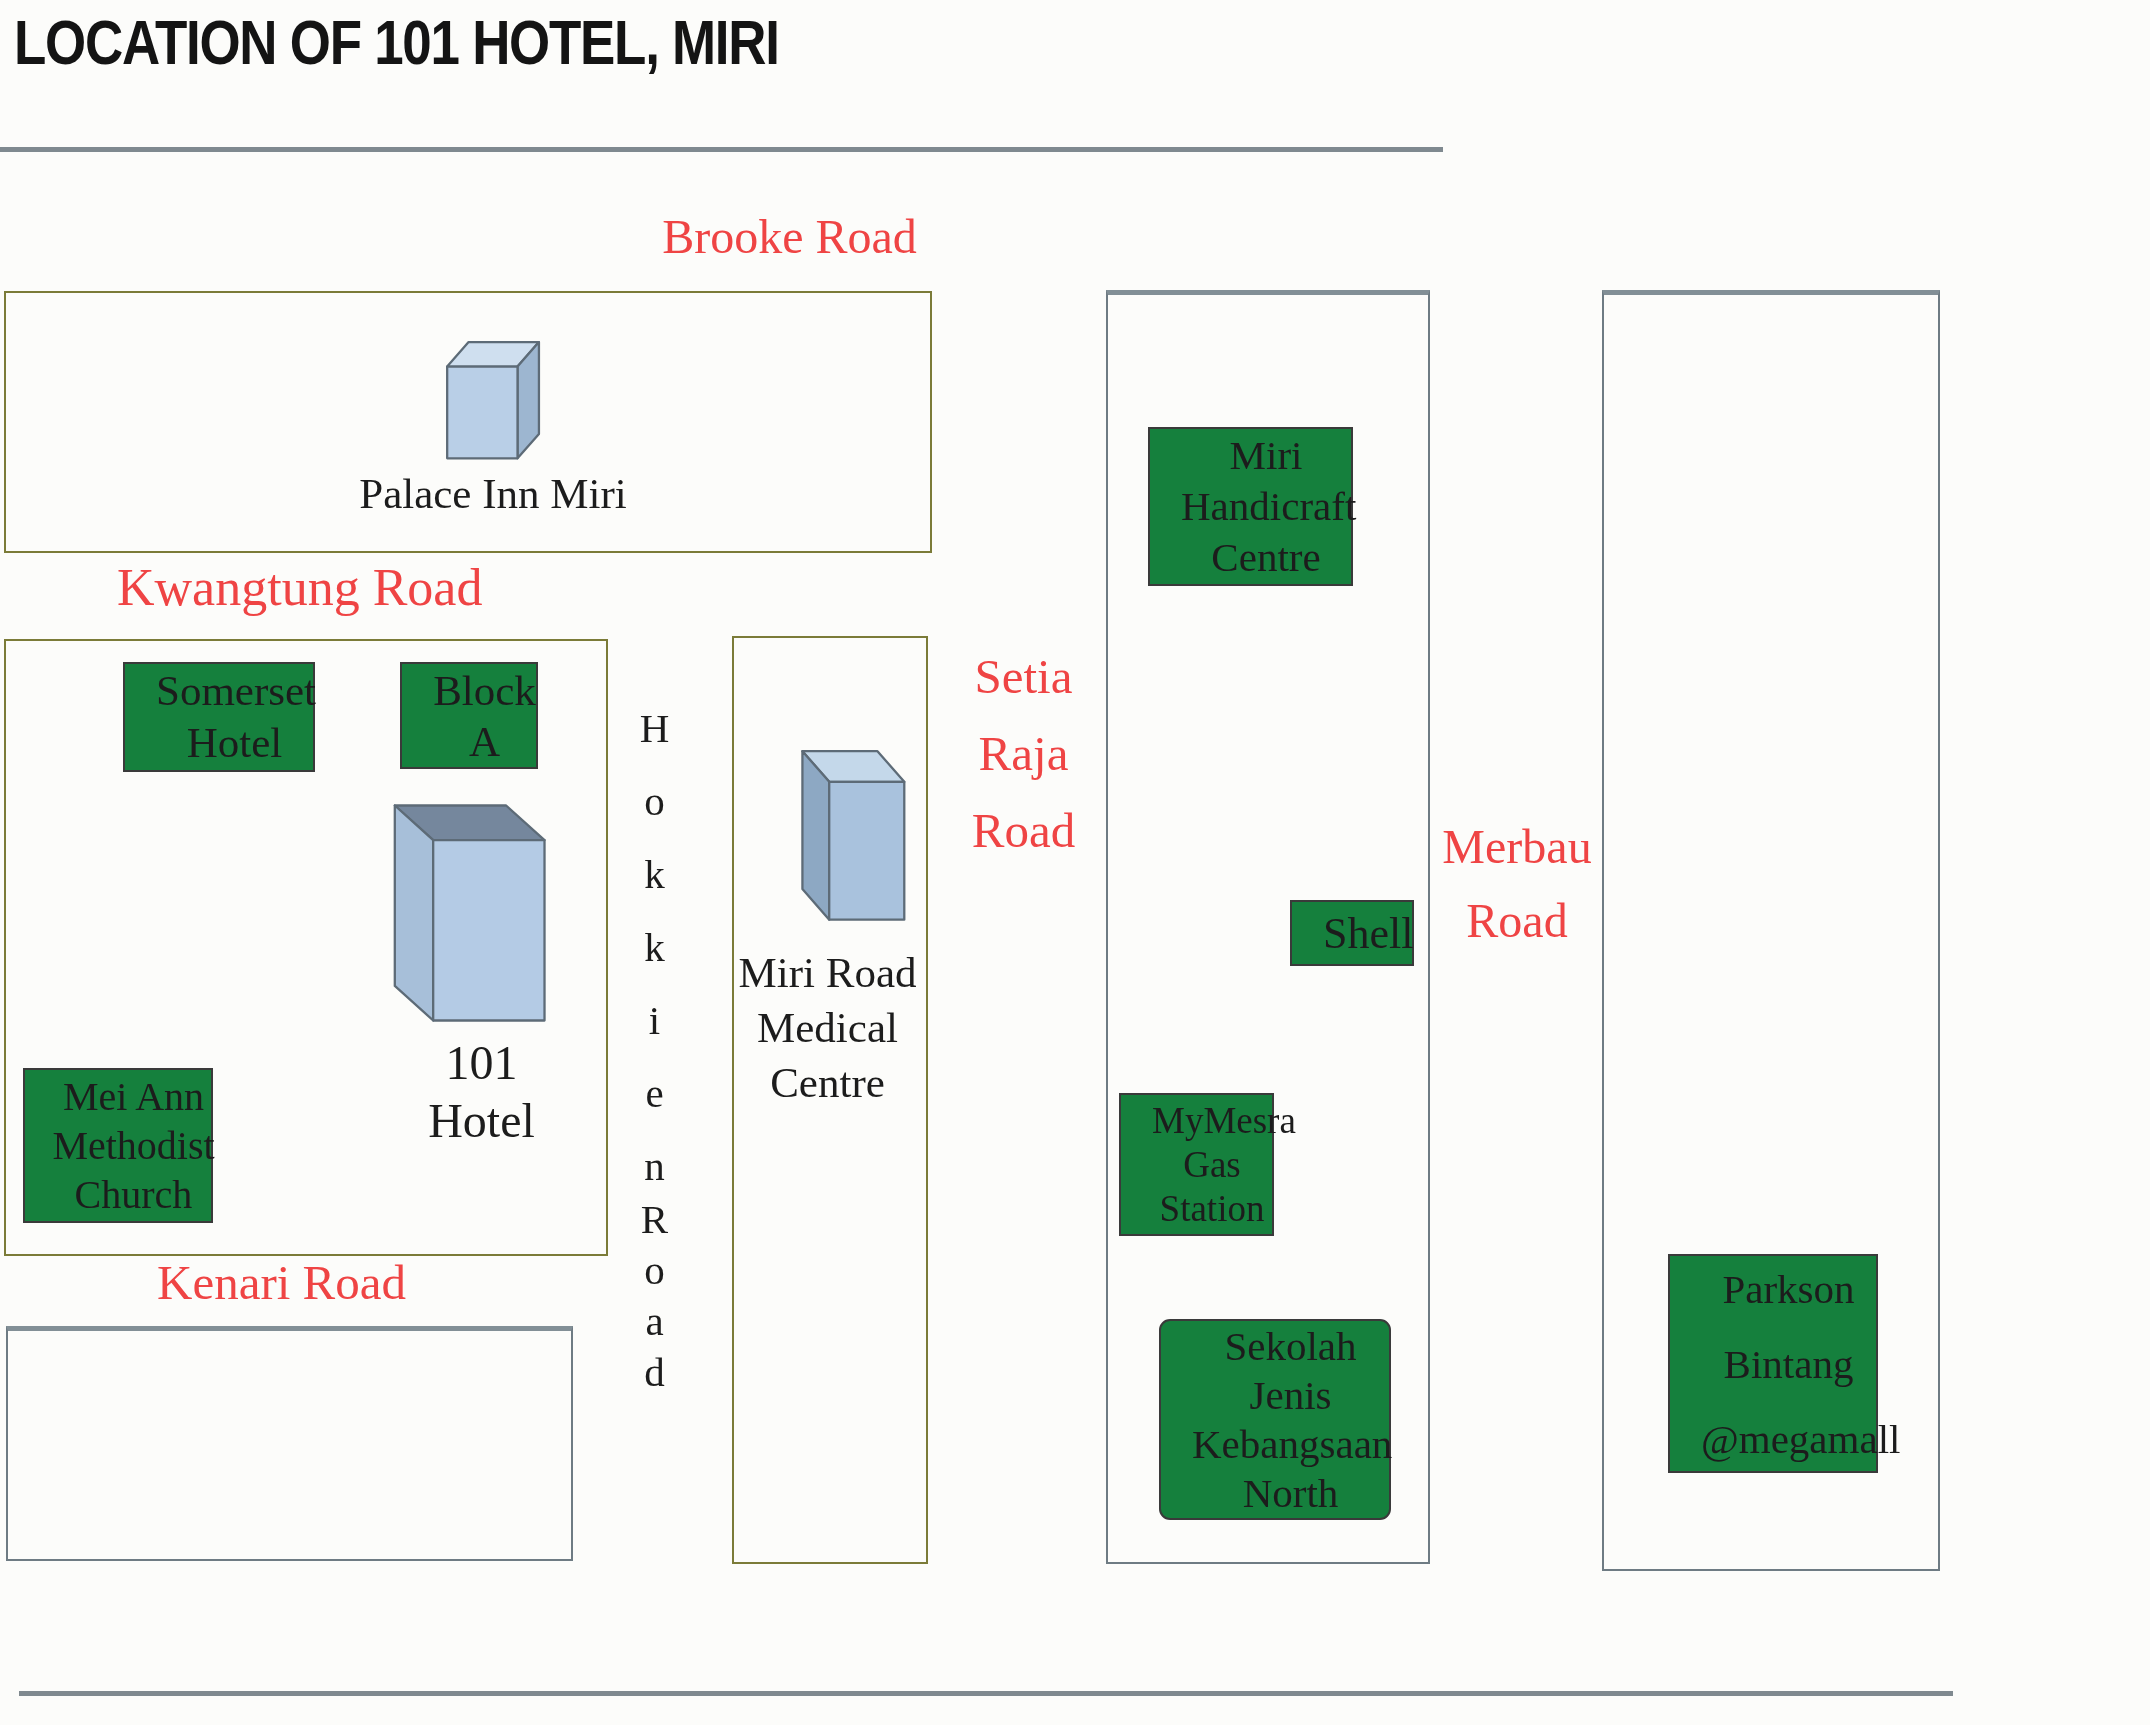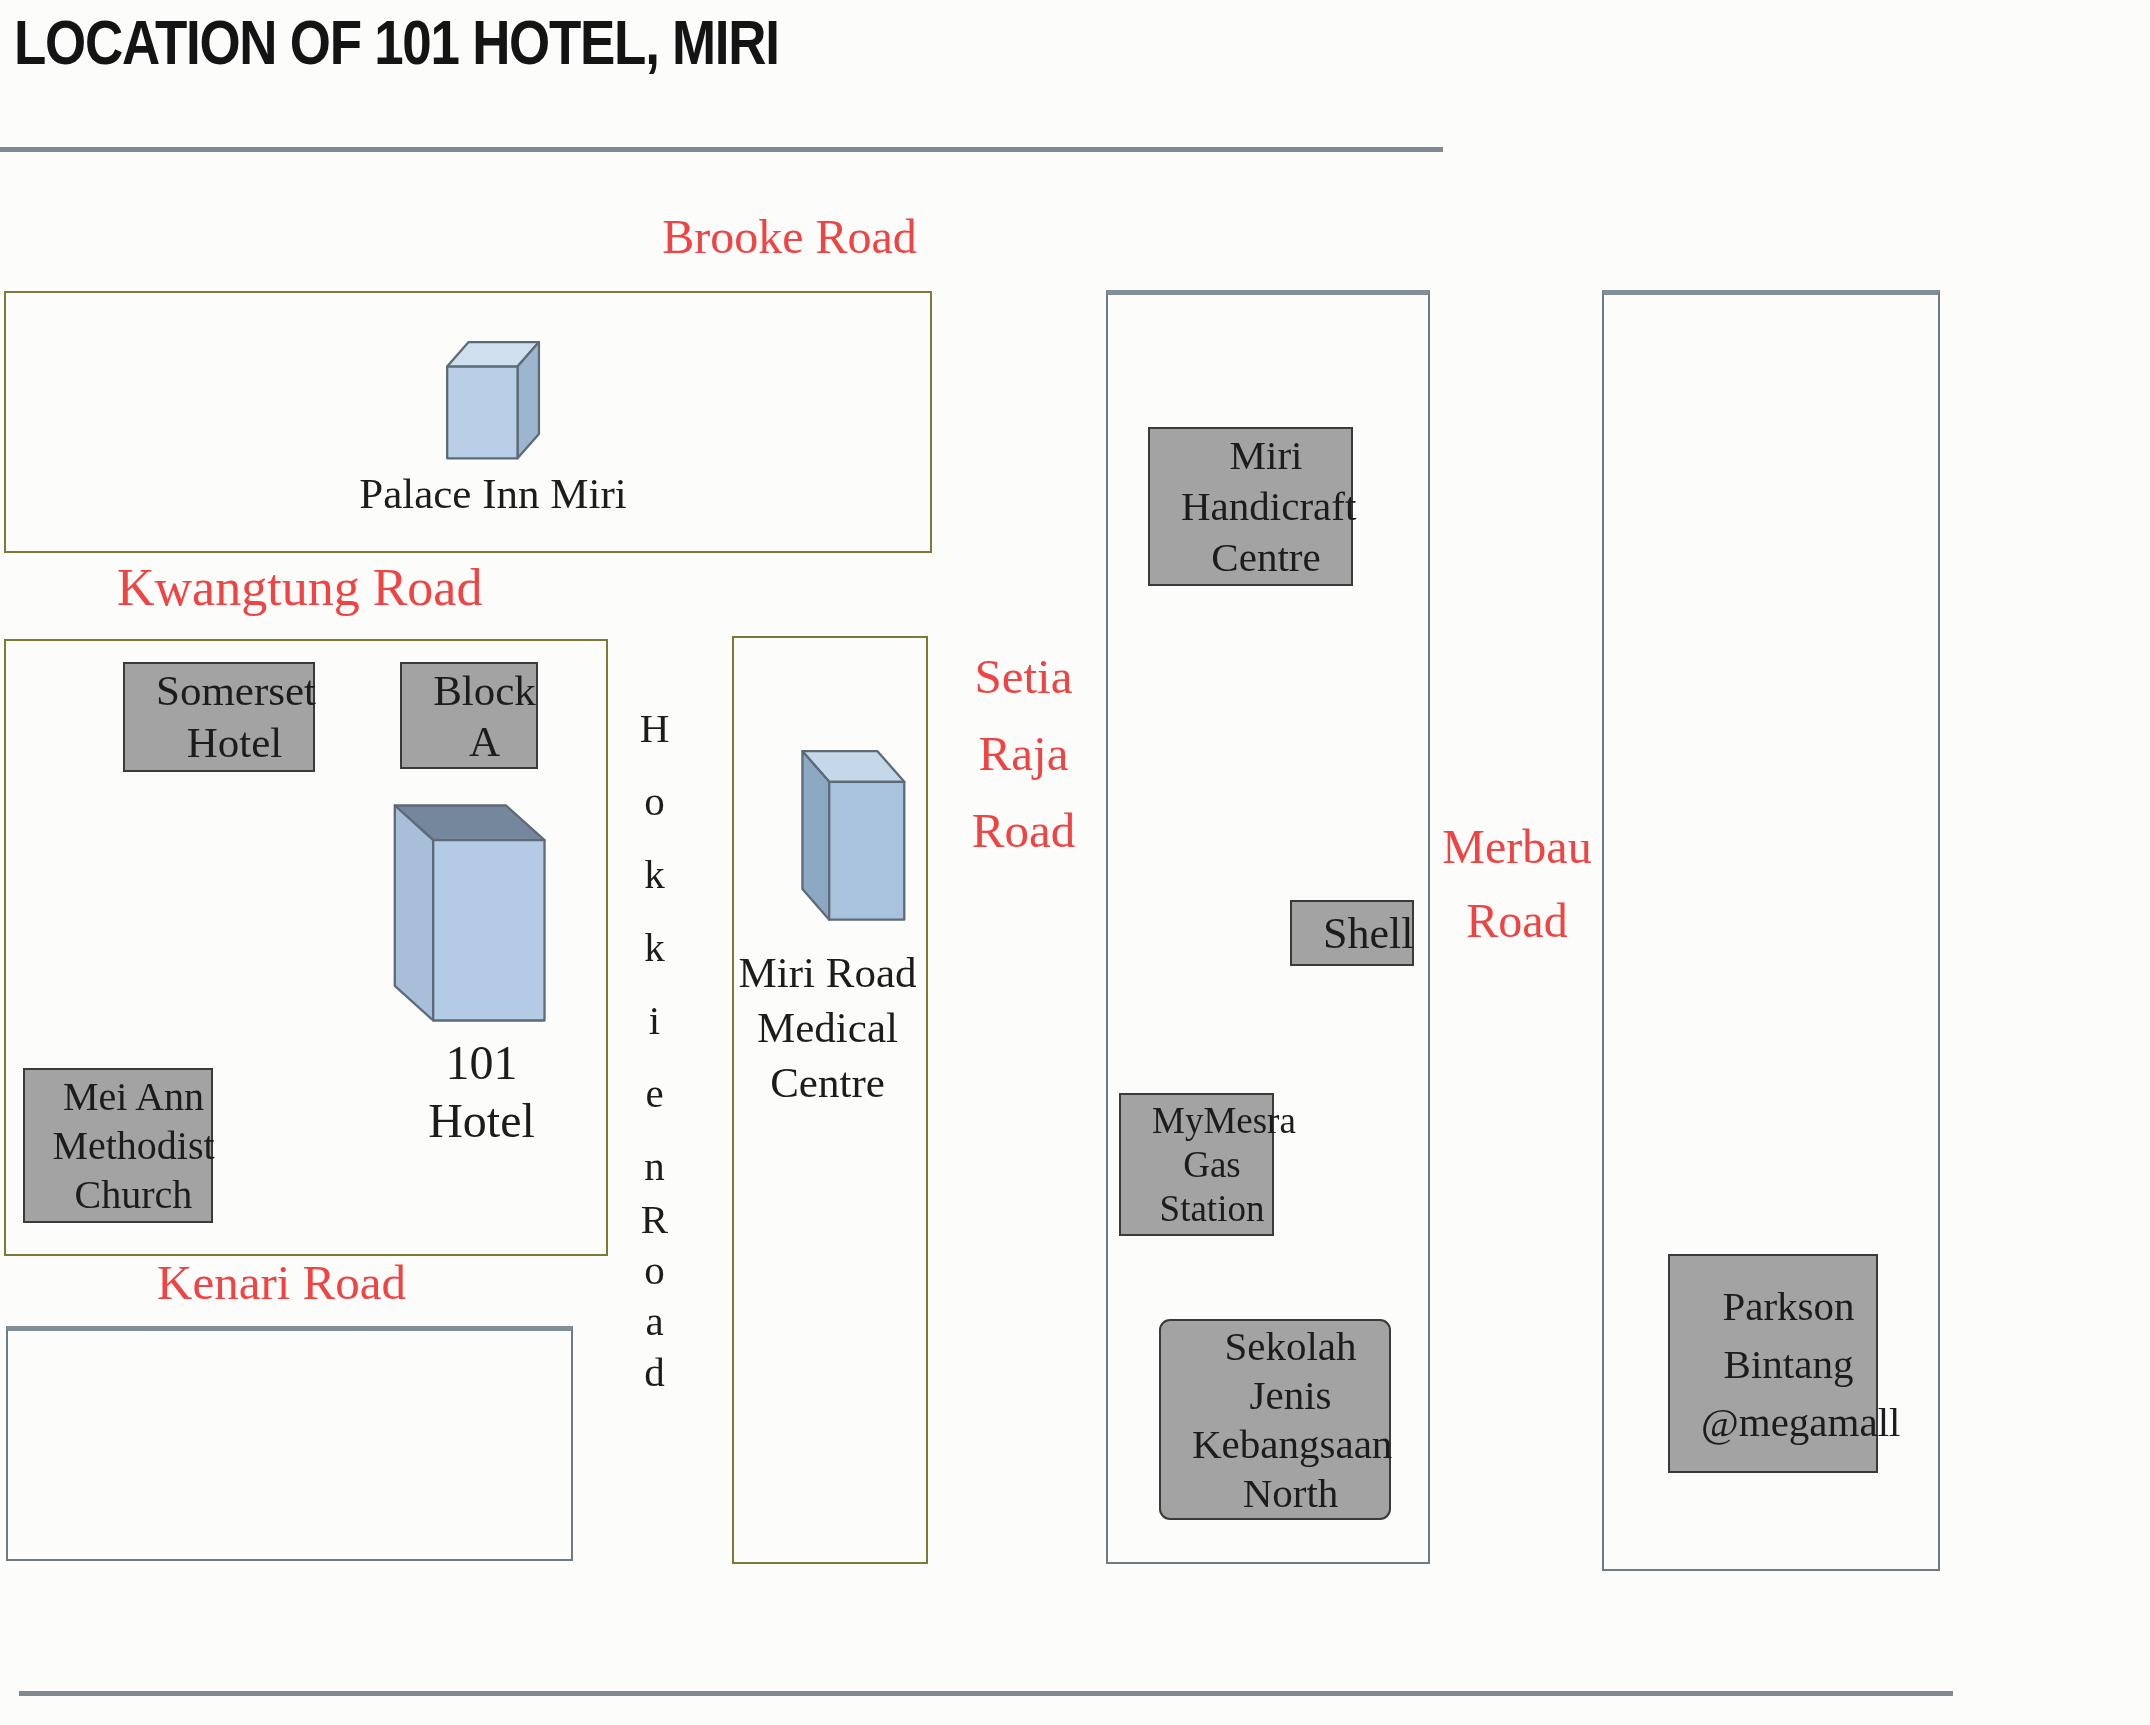--- a/index.html
+++ b/index.html
@@ -35,21 +35,21 @@
   
   .road-label{
     font-size:48px;
     white-space:nowrap;
     color:#ef4444;
   }
   .road-label.centered{text-align:center;white-space:normal;}
   
   .label-box{
     border:2.3px solid #3a3a3a;
-    background:#a3a3a3;
+    background:#15803d;
     text-align:center;
     display:flex;
     flex-direction:column;
     justify-content:center;
     box-sizing:border-box;
     padding-left:31px;
   }
   .label-box div{white-space:nowrap;}
   
   .caption{text-align:center;}
@@ -176,21 +176,21 @@
     <div>North</div>
   </div>
 
   <div class="abs road-label centered" style="left:1432px;top:810px;width:170px;font-size:48px;line-height:74px;">
     <div>Merbau</div>
     <div>Road</div>
   </div>
 
   <div class="abs block-gray" style="left:1602px;top:290px;width:334px;height:1274px;"></div>
 
-  <div class="abs label-box" style="left:1668px;top:1254px;width:210px;height:219px;font-size:41px;line-height:58px;">
+  <div class="abs label-box" style="left:1668px;top:1254px;width:210px;height:219px;font-size:41px;line-height:58px;gap:17px;">
     <div>Parkson</div>
     <div>Bintang</div>
     <div>@megamall</div>
   </div>
 
 
   <div class="abs road-line" style="left:19px;top:1691px;width:1934px;"></div>
 
 </div>
 

